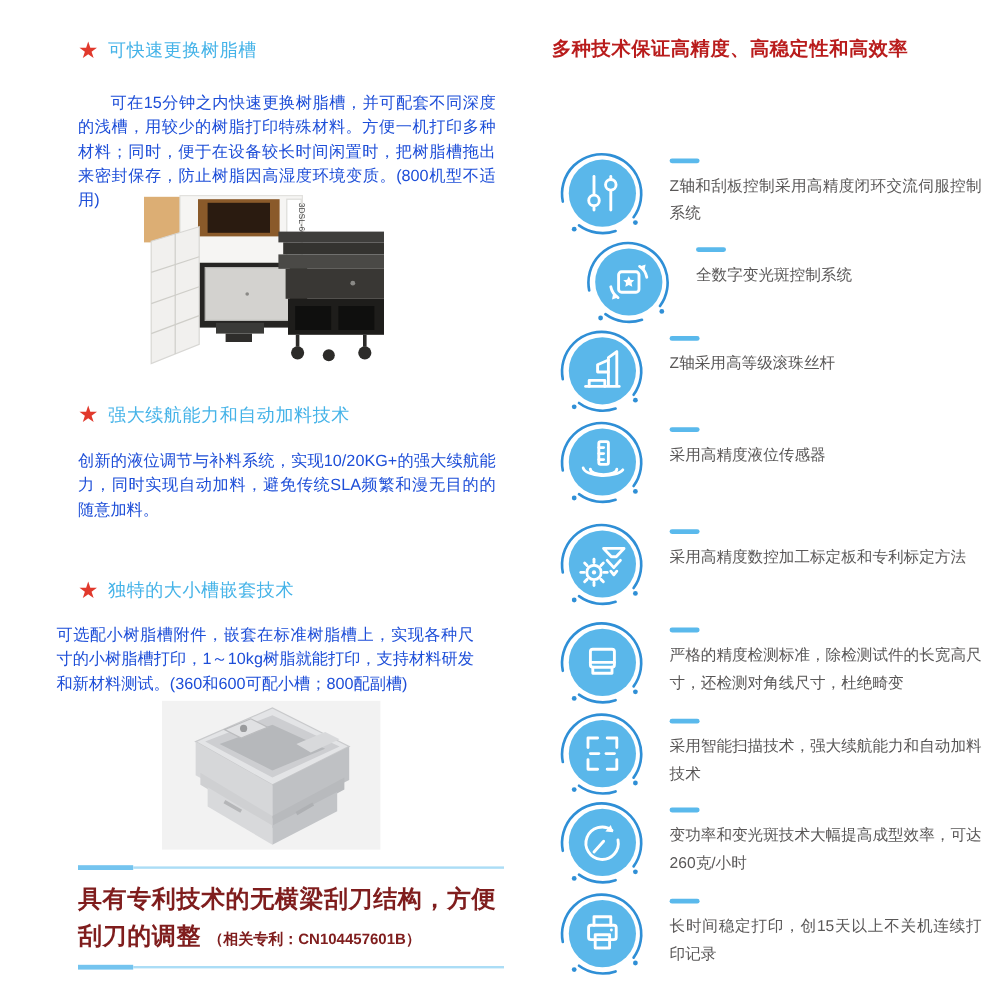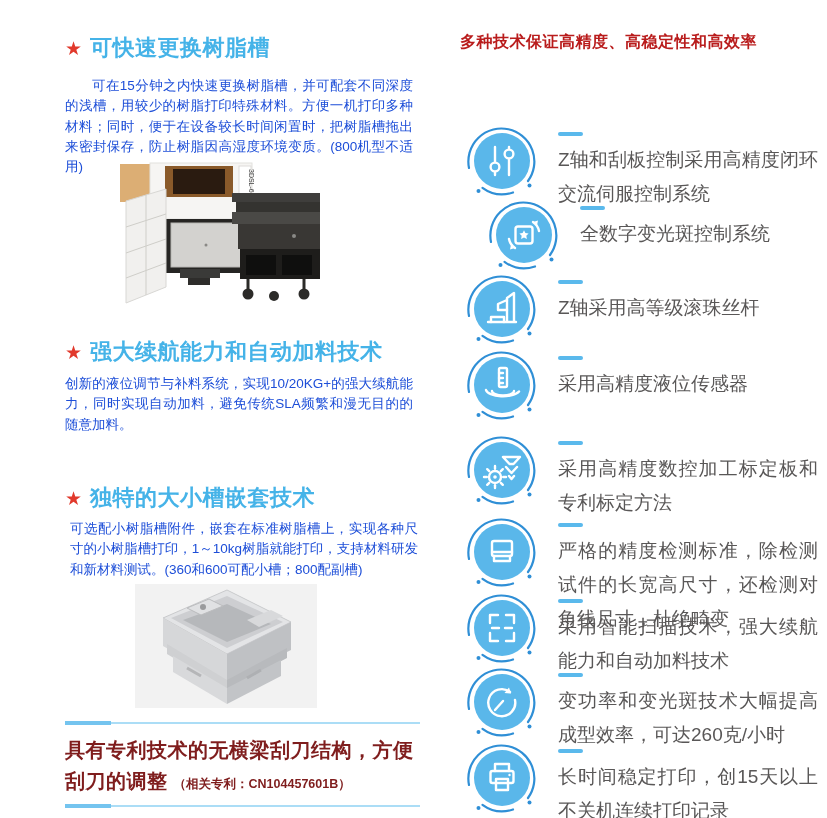--- a/index.html
+++ b/index.html
@@ -4,42 +4,42 @@
 <style>
   html,body{margin:0;padding:0;}
   body{
     width:827px;height:818px;background:#ffffff;position:relative;overflow:hidden;
     font-family:"Liberation Sans","DejaVu Sans",sans-serif;
   }
   .abs{position:absolute;}
   
   .feature-title{display:flex;align-items:center;gap:8px;}
   .feature-title .star{color:#e1392c;font-size:19px;line-height:1;}
-  .feature-title .txt{color:#45b3e8;font-size:22px;font-weight:bold;letter-spacing:.5px;}
+  .feature-title .txt{color:#45b3e8;font-size:15px;font-weight:normal;letter-spacing:.5px;}
   .feature-body{
     width:348px;color:#1d4ed8;font-size:13.5px;line-height:1.5;text-align:justify;
   }
   .indent{text-indent:2em;}
   .divider{width:355px;height:4px;display:flex;align-items:center;}
   .divider .seg{width:46px;height:4px;background:#74c4ef;flex:none;}
   .divider .line{flex:1;height:2px;background:#abddf6;}
   .patent-title{
     width:352px;color:#7f1d1d;font-weight:bold;font-size:20px;line-height:1.55;letter-spacing:.5px;
   }
   .patent-note{font-size:12.5px;font-weight:bold;letter-spacing:0;}
   .img-box{background:#f2f2f2;display:flex;align-items:center;justify-content:center;}
   
   .right-title{
     width:352px;color:#b91c1c;font-weight:bold;font-size:16px;line-height:1.45;letter-spacing:.5px;
   }
   .tech-row{display:flex;gap:16px;align-items:flex-start;}
   .icon-wrap{width:80px;height:80px;flex:none;}
   .item-col{width:260px;padding-top:11px;}
   .dash{width:25px;height:3.5px;background:#5ab9ec;border-radius:2px;margin-bottom:7px;}
-  .item-text{color:#595757;font-size:19px;line-height:1.8;text-align:justify;}
+  .item-text{color:#595757;font-size:13px;line-height:1.8;text-align:justify;}
   svg .glyph{stroke:#ffffff;stroke-width:2.4;fill:none;stroke-linecap:round;stroke-linejoin:round;}
   svg .arc{stroke:#2f8fd6;stroke-width:2.2;fill:none;stroke-linecap:round;}
 </style>
 </head>
 <body>
 
 <div class="abs feature-title" style="left:65px;top:33px;">
   <span class="star">★</span>
   <span class="txt">可快速更换树脂槽</span>
 </div>
@@ -93,21 +93,21 @@
 <div class="abs feature-title" style="left:65px;top:337px;">
   <span class="star">★</span>
   <span class="txt">强大续航能力和自动加料技术</span>
 </div>
 <div class="abs feature-body" style="left:65px;top:374px;">创新的液位调节与补料系统，实现10/20KG+的强大续航能力，同时实现自动加料，避免传统SLA频繁和漫无目的的随意加料。</div>
 
 <div class="abs feature-title" style="left:65px;top:483px;">
   <span class="star">★</span>
   <span class="txt">独特的大小槽嵌套技术</span>
 </div>
-<div class="abs feature-body" style="left:70px;top:519px;">可选配小树脂槽附件，嵌套在标准树脂槽上，实现各种尺寸的小树脂槽打印，1～10kg树脂就能打印，支持材料研发和新材料测试。(360和600可配小槽；800配副槽)</div>
+<div class="abs feature-body" style="left:47px;top:519px;">可选配小树脂槽附件，嵌套在标准树脂槽上，实现各种尺寸的小树脂槽打印，1～10kg树脂就能打印，支持材料研发和新材料测试。(360和600可配小槽；800配副槽)</div>
 
 <div class="abs img-box" style="left:135px;top:584px;width:182px;height:124px;">
   <svg width="182" height="124" viewBox="0 0 182 124">
     <g>
       <polygon points="28,34 92,6 156,38 92,70" fill="#e3e4e6" stroke="#c9cacc"></polygon>
       <polygon points="36,34 92,12 148,38 92,64" fill="#cdced1"></polygon>
       <polygon points="48,36 92,20 136,40 92,58" fill="#b6b8bb"></polygon>
       <polygon points="112,36 136,26 148,32 124,43" fill="#d8d9db"></polygon>
       <polygon points="52,24 74,15 88,22 66,31" fill="#e0e1e3" stroke="#bbbcbe"></polygon>
       <circle cx="68" cy="23" r="3" fill="#9a9b9d"></circle>

